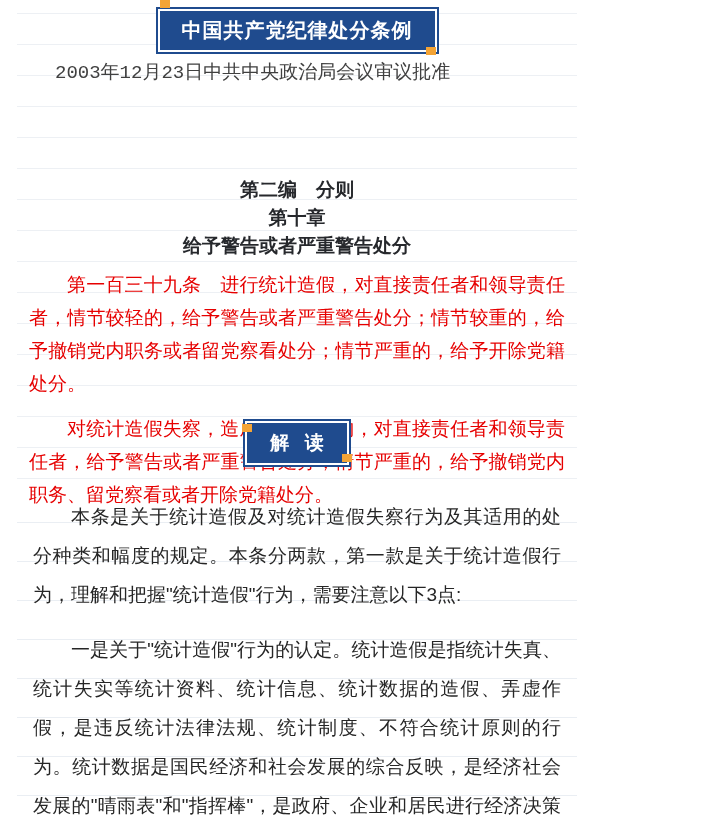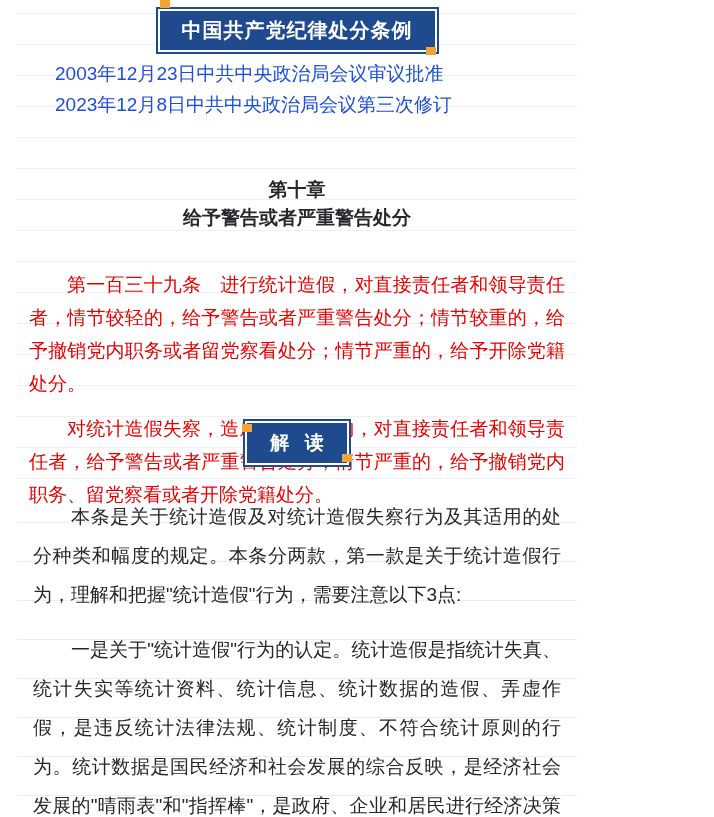--- a/index.html
+++ b/index.html
@@ -41,22 +41,22 @@
   .b2 .banner-inner { font-size:19px; letter-spacing:5px; padding:7px 18px 7px 23px; }
   .corner { position:absolute; width:10px; height:8px; background:#f4a436; z-index:2; }
   .b1 .tl { top:-9px; left:2px; }
   .b1 .br { bottom:-3px; right:1px; }
   .b2 .tl { top:3px; left:-3px; }
   .b2 .br { bottom:3px; right:-3px; }
 
   
   .dates { top:58px; }
   .date-line {
-    font-size:19px; line-height:31px; color:#1d4ed8;
-    padding-left:38px; white-space:nowrap;
+    font-size:19px; line-height:31px; color:#404040;
+    padding-left:38px; white-space:nowrap;font-family:Liberation Mono, monospace;
   }
 
   
   .headings { top:176px; text-align:center; }
   .h {
     font-size:19px; line-height:28px; font-weight:bold; color:#26282c;
   }
 
   
   .red-section { top:256px; }
@@ -83,24 +83,24 @@
   <div class="banner-row banner1-row">
     <div class="banner-frame b1">
       <span class="corner tl"></span>
       <div class="banner-inner">中国共产党纪律处分条例</div>
       <span class="corner br"></span>
     </div>
   </div>
 
   <div class="layer dates">
     <div class="date-line">2003年12月23日中共中央政治局会议审议批准</div>
-    <div class="date-line">2023年12月8日中共中央政治局会议第三次修订</div>
   </div>
 
   <div class="layer headings">
+    <div class="h">第二编　分则</div>
     <div class="h">第十章</div>
     <div class="h">给予警告或者严重警告处分</div>
   </div>
 
   <div class="layer red-section">
     <p>第一百三十九条　进行统计造假，对直接责任者和领导责任者，情节较轻的，给予警告或者严重警告处分；情节较重的，给予撤销党内职务或者留党察看处分；情节严重的，给予开除党籍处分。</p>
     <p>对统计造假失察，造成严重后果的，对直接责任者和领导责任者，给予警告或者严重警告处分；情节严重的，给予撤销党内职务、留党察看或者开除党籍处分。</p>
   </div>
 
   <div class="banner-row banner2-row">

